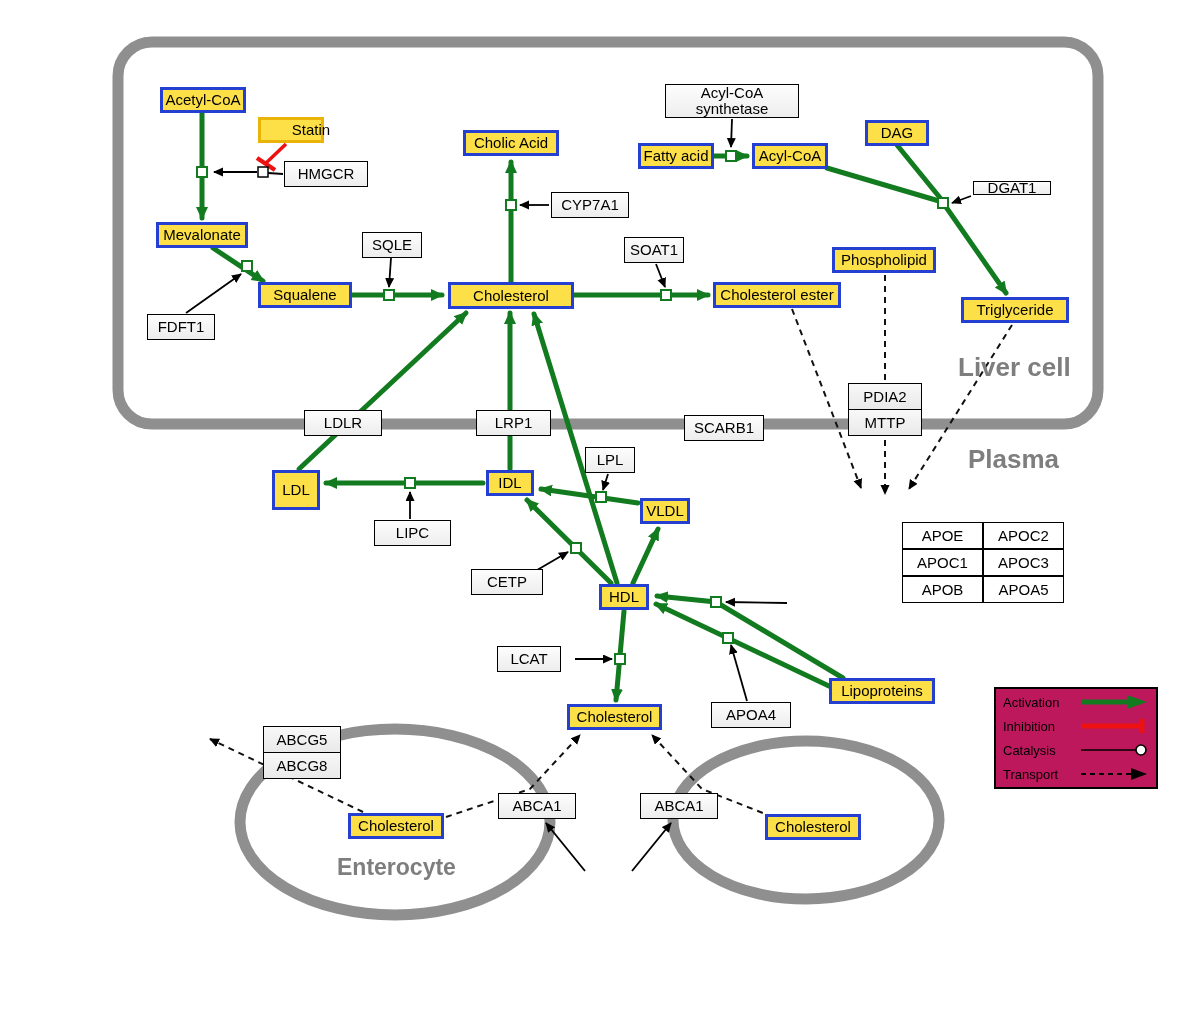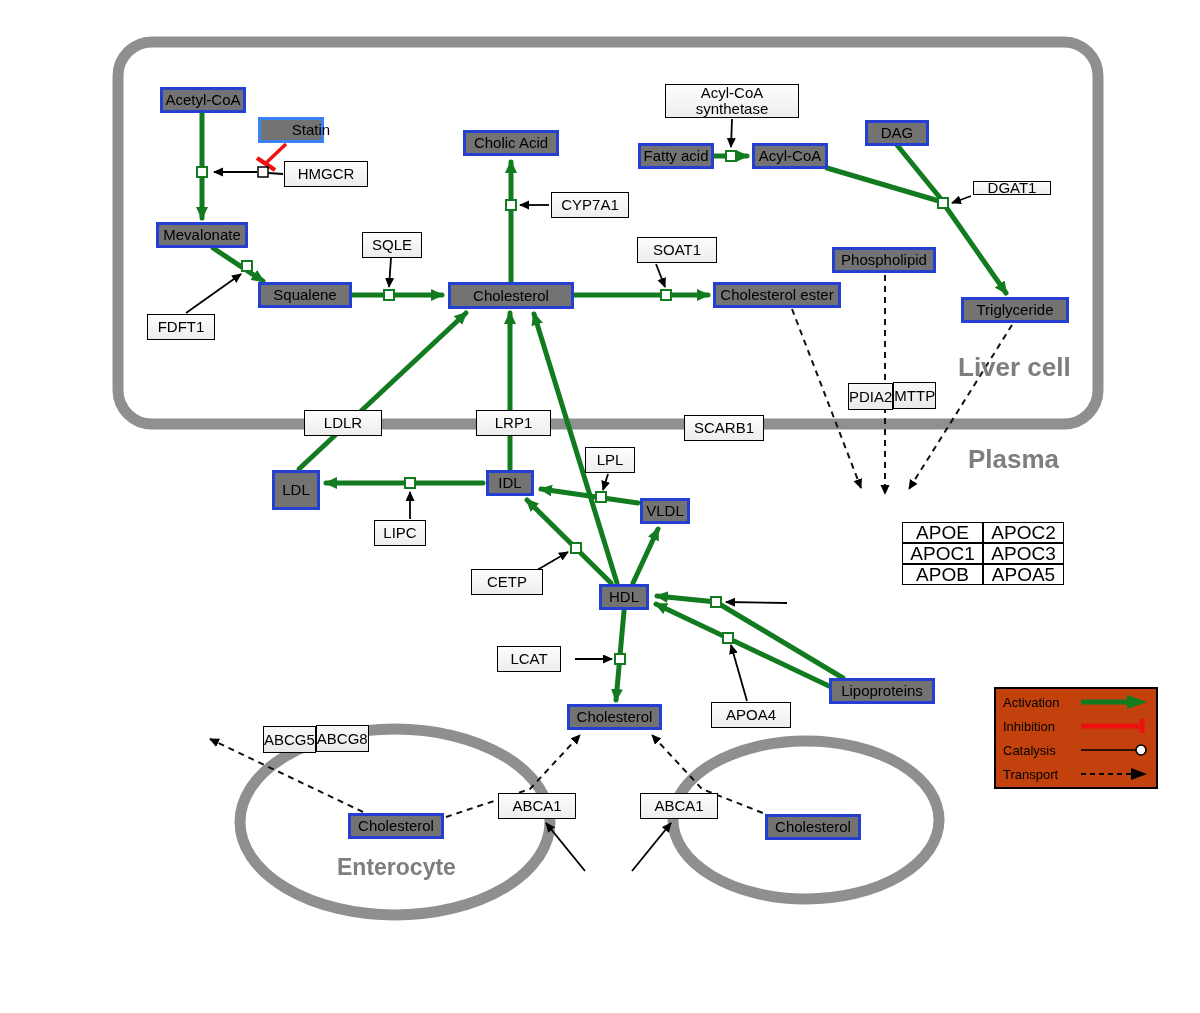--- a/index.html
+++ b/index.html
@@ -1,35 +1,35 @@
 <!DOCTYPE html>
 <html><head>
 <meta charset="utf-8">
 <style>
   html,body{margin:0;padding:0;background:#fff;}
   .canvas{position:relative;width:1200px;height:1013px;background:#fff;overflow:hidden;
           font-family:"Liberation Sans",sans-serif;color:#000;}
   svg.layer{position:absolute;left:0;top:0;}
   .node{position:absolute;display:flex;align-items:center;justify-content:center;
-        text-align:center;font-size:15px;line-height:1.05;background:#737373;box-sizing:border-box;}
+        text-align:center;font-size:15px;line-height:1.05;background:#fde047;box-sizing:border-box;}
   .met{border:3px solid #2540d0;}
-  .inh{border:3px solid #3b82f6;padding-left:40px;}
+  .inh{border:3px solid #eab308;padding-left:40px;}
   .enz{border:1.5px solid #000;background:linear-gradient(#fdfdfd,#ededed);}
-  .stack{position:absolute;display:flex;box-sizing:border-box;}
+  .stack{position:absolute;display:flex;flex-direction:column;box-sizing:border-box;}
   .stack .cell{height:25px;border:1.5px solid #000;margin-top:-1.5px;display:flex;align-items:center;
         justify-content:center;background:linear-gradient(#f8f8f8,#e9e9e9);font-size:15px;box-sizing:content-box;}
   .stack .cell:first-child{margin-top:0;}
   .apo-grid{position:absolute;display:grid;grid-template-columns:81px 81px;}
-  .apo-grid .cell{height:21px;border:1px solid #000;display:flex;align-items:center;justify-content:center;
-        background:#fff;font-size:19px;box-sizing:border-box;}
+  .apo-grid .cell{height:27px;border:1px solid #000;display:flex;align-items:center;justify-content:center;
+        background:#fff;font-size:15px;box-sizing:border-box;}
   .region-label{position:absolute;font-weight:bold;color:#7e7e7e;}
   .rl-big{font-size:26px;}
   .rl-mid{font-size:23px;}
   .legend{position:absolute;left:994px;top:687px;width:164px;height:102px;border:2.5px solid #000;
-        background:#c2410c;box-sizing:border-box;display:flex;flex-direction:column;justify-content:space-around;
+        background:#be185d;box-sizing:border-box;display:flex;flex-direction:column;justify-content:space-around;
         padding:1px 7px;}
   .lrow{display:flex;justify-content:space-between;align-items:center;font-size:13px;}
 </style>
 </head>
 <body>
 
 <div class="canvas">
 
   <svg class="layer" width="1200" height="1013" viewBox="0 0 1200 1013">
     <defs>
@@ -141,28 +141,28 @@
   <div class="node met" style="left:829px;top:678px;width:106px;height:26px">Lipoproteins</div>
   <div class="node met" style="left:348px;top:813px;width:96px;height:26px">Cholesterol</div>
   <div class="node met" style="left:765px;top:814px;width:96px;height:26px">Cholesterol</div>
 
   <div class="node inh" style="left:258px;top:117px;width:66px;height:26px">Statin</div>
 
   <div class="node enz" style="left:284px;top:161px;width:84px;height:26px">HMGCR</div>
   <div class="node enz" style="left:147px;top:314px;width:68px;height:26px">FDFT1</div>
   <div class="node enz" style="left:362px;top:232px;width:60px;height:26px">SQLE</div>
   <div class="node enz" style="left:551px;top:192px;width:78px;height:26px">CYP7A1</div>
-  <div class="node enz" style="left:637px;top:237px;width:80px;height:26px">SOAT1</div>
+  <div class="node enz" style="left:624px;top:237px;width:60px;height:26px">SOAT1</div>
   <div class="node enz" style="left:665px;top:84px;width:134px;height:34px">Acyl-CoA synthetase</div>
   <div class="node enz" style="left:973px;top:181px;width:78px;height:14px">DGAT1</div>
   <div class="node enz" style="left:304px;top:410px;width:78px;height:26px">LDLR</div>
   <div class="node enz" style="left:476px;top:410px;width:75px;height:26px">LRP1</div>
   <div class="node enz" style="left:684px;top:415px;width:80px;height:26px">SCARB1</div>
   <div class="node enz" style="left:585px;top:447px;width:50px;height:26px">LPL</div>
-  <div class="node enz" style="left:374px;top:520px;width:52px;height:26px">LIPC</div>
+  <div class="node enz" style="left:374px;top:520px;width:77px;height:26px">LIPC</div>
   <div class="node enz" style="left:471px;top:569px;width:72px;height:26px">CETP</div>
   <div class="node enz" style="left:497px;top:646px;width:64px;height:26px">LCAT</div>
   <div class="node enz" style="left:711px;top:702px;width:80px;height:26px">APOA4</div>
   <div class="node enz" style="left:498px;top:793px;width:78px;height:26px">ABCA1</div>
   <div class="node enz" style="left:640px;top:793px;width:78px;height:26px">ABCA1</div>
 
   <div class="stack" style="left:848px;top:383px;width:74px">
     <div class="cell">PDIA2</div>
     <div class="cell">MTTP</div>
   </div>

